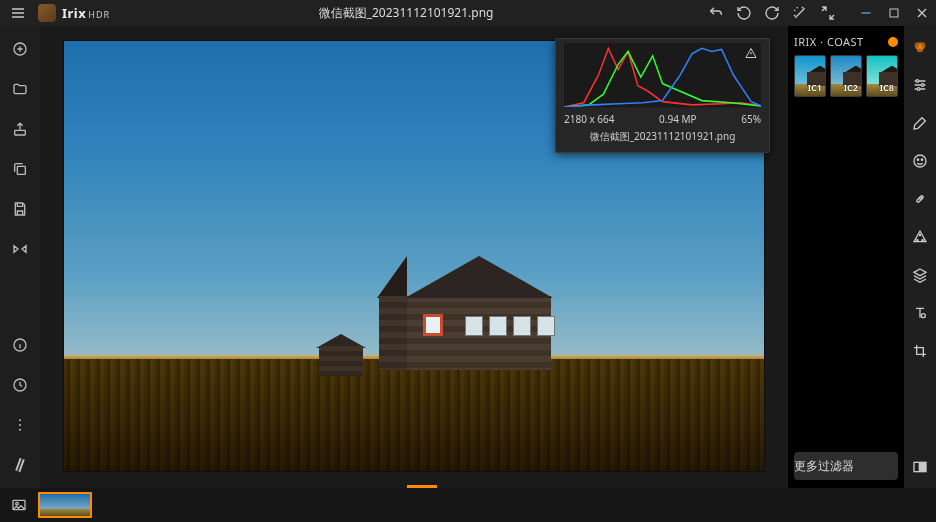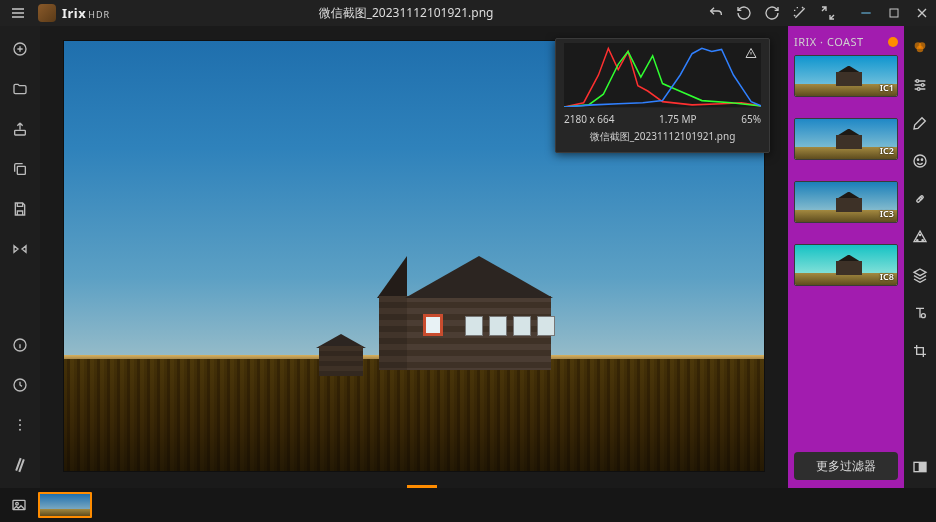--- a/index.html
+++ b/index.html
@@ -55,31 +55,31 @@
   
   .histo{position:absolute;top:6px;right:12px;width:215px;background:#262626;border:1px solid #3a3a3a;border-radius:2px;box-shadow:0 2px 10px rgba(0,0,0,.6);padding:4px 8px 8px;z-index:20;}
   .histo-plot{height:65px;position:relative;background:#1a1a1a;margin-bottom:4px;border-bottom:1px solid #222;}
   .histo-warn{position:absolute;top:4px;right:4px;color:#ccc;}
   .histo-row{display:flex;justify-content:space-between;font-size:10px;color:#cfcfcf;margin-top:2px;}
   .histo-fn{text-align:center;font-size:10px;color:#cfcfcf;margin-top:3px;}
   
   .progress{height:3px;background:#1a1a1a;position:relative;}
   .progress .bar{position:absolute;left:49%;width:30px;height:3px;background:var(--accent);}
   
-  .rpanel{width:116px;background:#a21caf;display:flex;flex-direction:column;padding:8px 6px;gap:6px;}
+  .rpanel{width:116px;background:#000000;display:flex;flex-direction:column;padding:8px 6px;gap:6px;}
   .rpanel-head{display:flex;align-items:center;justify-content:space-between;color:#cfcfcf;font-size:11px;letter-spacing:.5px;}
   .dot{width:10px;height:10px;border-radius:50%;background:#ff8c00;}
-  .preset-grid{display:grid;grid-template-columns:1fr;gap:21px;}
+  .preset-grid{display:grid;grid-template-columns:1fr 1fr 1fr;gap:4px;}
   .preset{height:42px;border-radius:2px;position:relative;overflow:hidden;border:1px solid #3a3a3a;}
   .preset .psky{position:absolute;inset:0;}
   .preset .pground{position:absolute;left:0;right:0;bottom:0;height:30%;background:linear-gradient(to bottom,#a38940,#5e4c1e);}
   .preset .pbarn{position:absolute;bottom:26%;left:40%;width:26px;height:14px;background:#3d3127;}
   .preset .proof{position:absolute;bottom:calc(26% + 12px);left:40%;width:26px;height:8px;background:#1e1914;clip-path:polygon(0 100%,50% 0,100% 100%);}
   .preset .lbl{position:absolute;bottom:2px;right:3px;font-size:9px;color:#ffffff;text-shadow:0 0 2px #000;font-weight:600;}
-  .more-btn{margin-top:auto;display:flex;align-items:center;justify-content:center;gap:6px;height:28px;border-radius:4px;background:#2e2e2e;color:#ddd;font-size:12px;}
+  .more-btn{margin-top:auto;display:flex;align-items:center;justify-content:flex-start;gap:6px;height:28px;border-radius:4px;background:#2e2e2e;color:#ddd;font-size:12px;}
   
   .rsb{width:32px;background:#1f1f1f;display:flex;flex-direction:column;align-items:center;padding:8px 0;gap:12px;}
   .rsb .sb-btn{width:26px;height:26px;display:flex;align-items:center;justify-content:center;color:#c8c8c8;border-radius:4px;}
   .rsb .sp{flex:1;}
   
   .film{height:34px;background:#161616;display:flex;align-items:center;gap:8px;padding:0 8px;}
   .film .th-btn{width:22px;height:22px;display:flex;align-items:center;justify-content:center;color:#bbb;}
   .thumb{width:54px;height:26px;border:2px solid var(--accent);border-radius:1px;position:relative;overflow:hidden;}
   .thumb .tsky{position:absolute;inset:0;background:linear-gradient(to bottom,#1f6fad,#a3c2ca);}
   .thumb .tground{position:absolute;left:0;right:0;bottom:0;height:30%;background:linear-gradient(to bottom,#a38940,#5e4c1e);}
@@ -244,21 +244,21 @@
           </svg>
           <div class="histo-warn">
             <svg width="12" height="12" viewBox="0 0 24 24" fill="none" stroke="currentColor" stroke-width="2">
                 <path d="M12 3L2 21h20L12 3z"></path>
                 <path d="M12 10v5M12 18h.01"></path>
               </svg>
           </div>
         </div>
         <div class="histo-row">
           <span>2180 x 664</span>
-          <span>1.75 MP</span>
+          <span>0.94 MP</span>
           <span>65%</span>
         </div>
         <div class="histo-fn">微信截图_20231112101921.png</div>
       </div>
     </div>
     <div class="progress">
         <div class="bar"></div>
       </div>
   </div>
 
@@ -276,27 +276,20 @@
           <div class="lbl">IC1</div>
         </div>
         <div class="preset">
           <div class="psky" style="background:linear-gradient(to bottom,#1f88c6,#9fd0d8);"></div>
           <div class="pground"></div>
           <div class="proof"></div>
           <div class="pbarn"></div>
           <div class="lbl">IC2</div>
         </div>
         <div class="preset">
-          <div class="psky" style="background:linear-gradient(to bottom,#1a7fb9,#b0d4d6);"></div>
-          <div class="pground"></div>
-          <div class="proof"></div>
-          <div class="pbarn"></div>
-          <div class="lbl">IC3</div>
-        </div>
-        <div class="preset">
           <div class="psky" style="background:linear-gradient(to bottom,#14c2c4,#aeece0);"></div>
           <div class="pground"></div>
           <div class="proof"></div>
           <div class="pbarn"></div>
           <div class="lbl">IC8</div>
         </div>
       </div>
     <div class="more-btn">
       <span>更多过滤器</span>
     </div>

